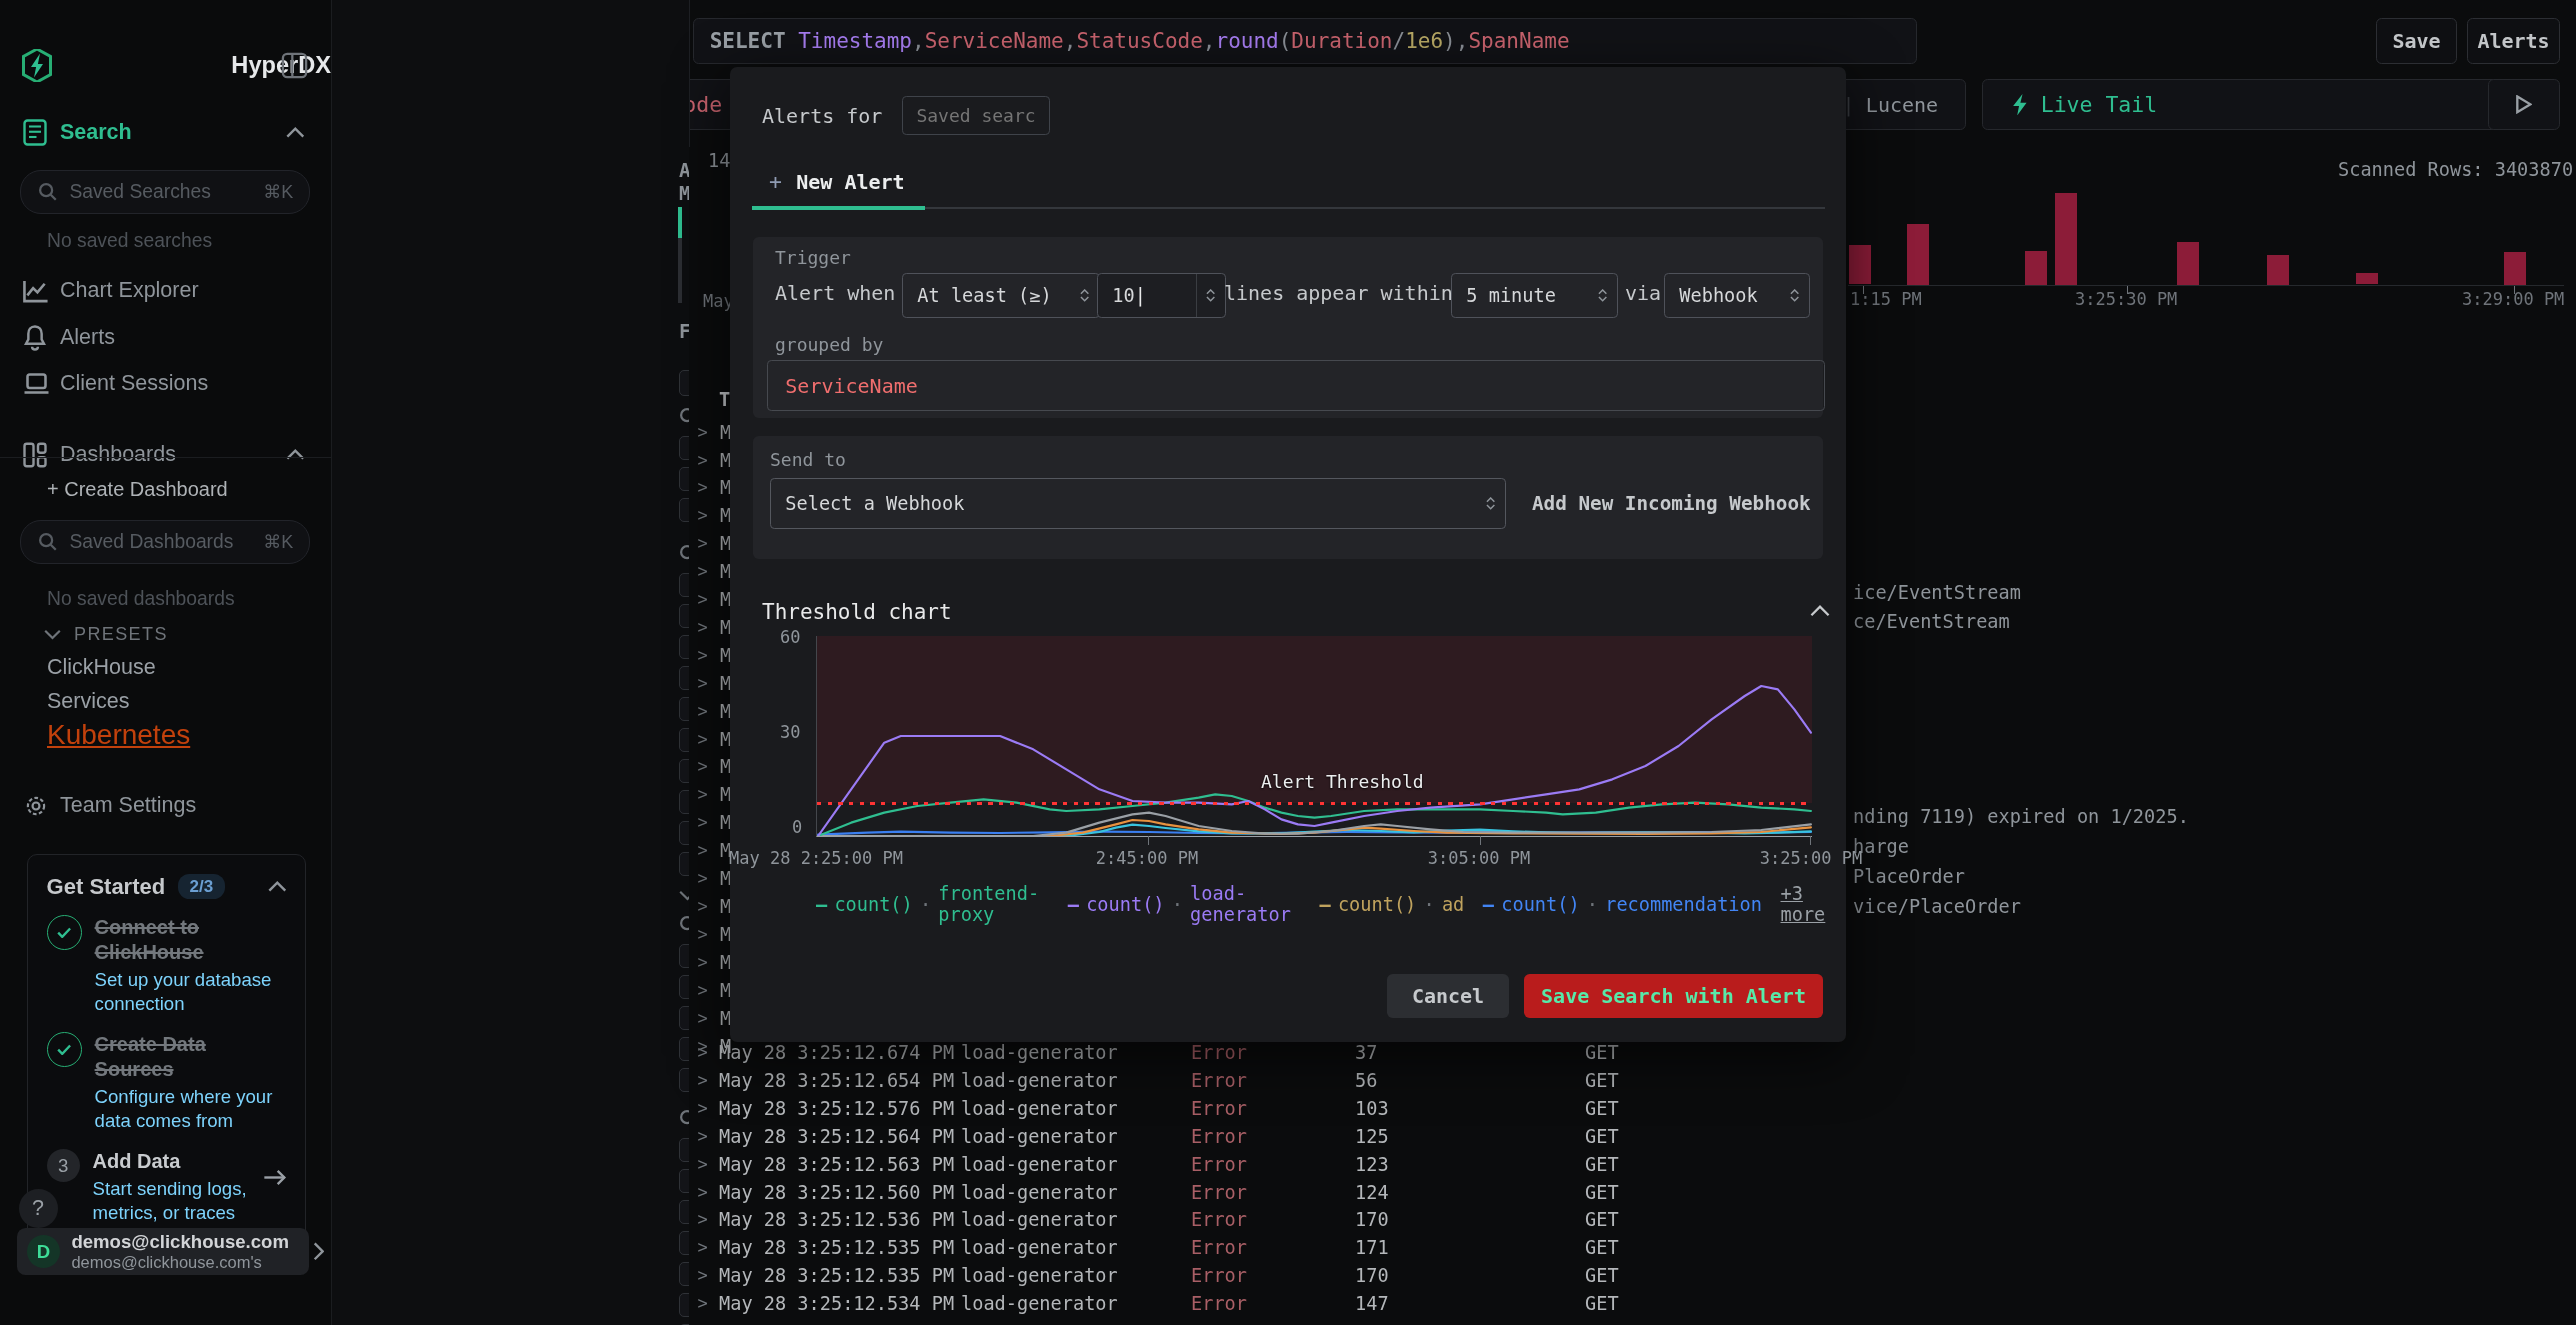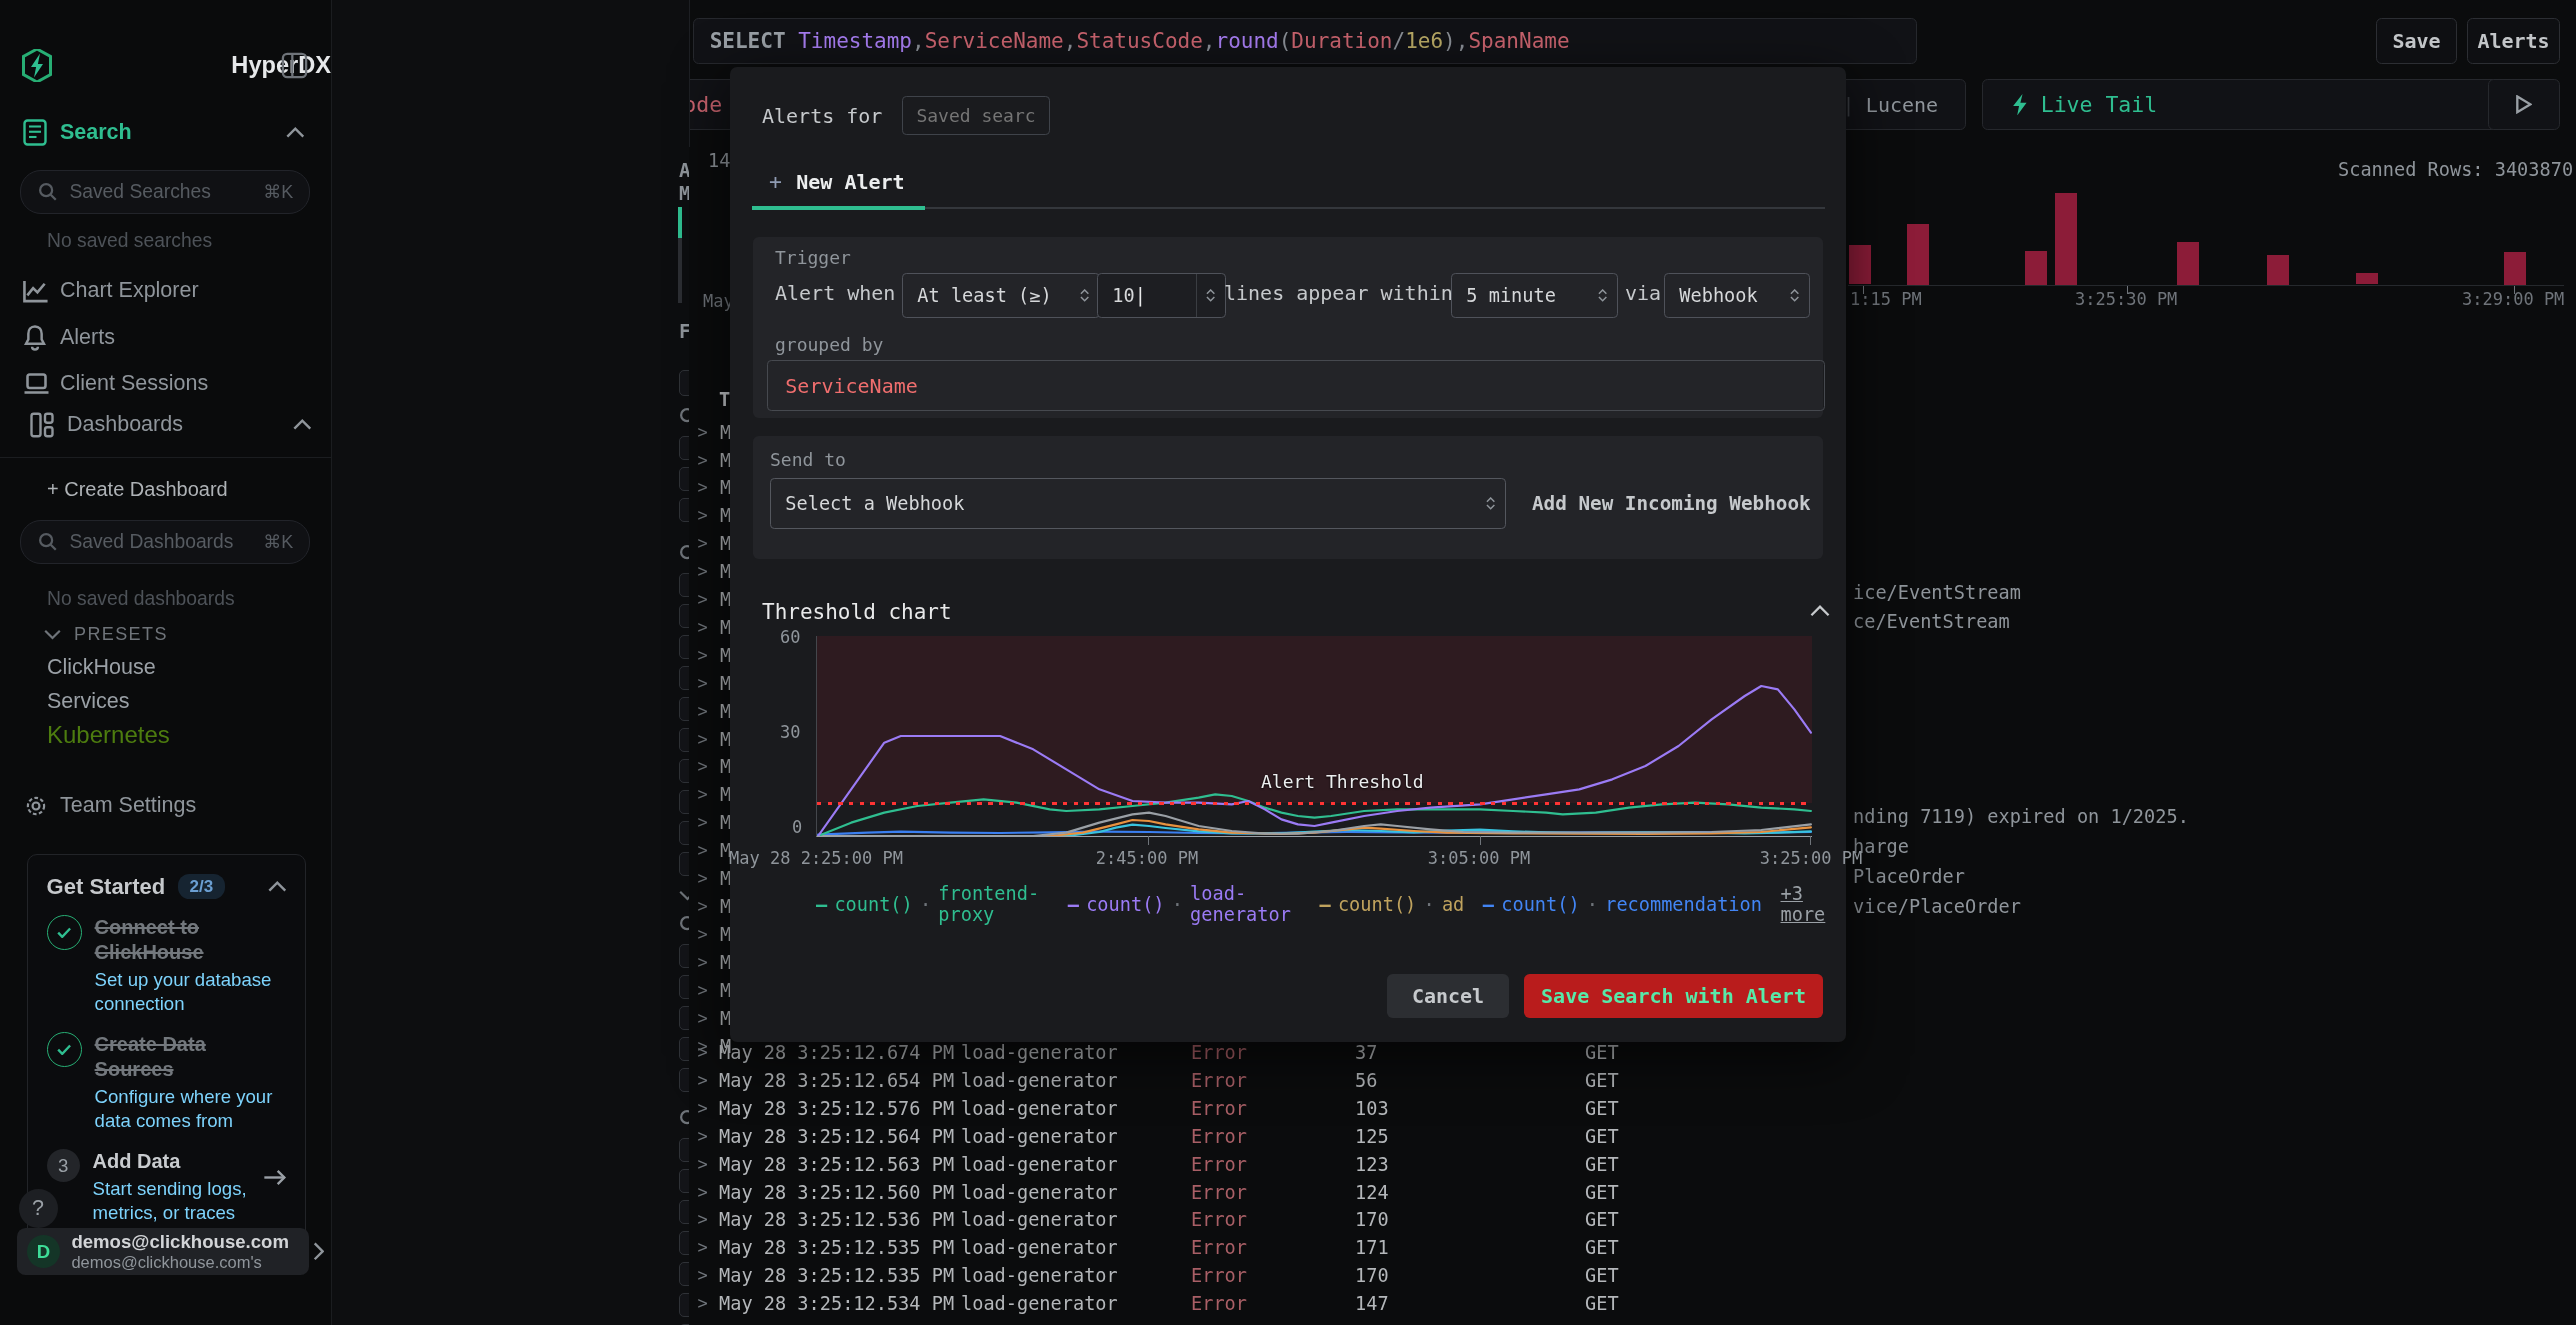--- a/index.html
+++ b/index.html
@@ -181,21 +181,21 @@
   </div>
   <div class="side-row" style="top:367px;">
     <span class="side-ic">
         <svg width="27" height="23" viewBox="0 0 18 14">
           <rect x="3" y="1" width="12" height="9" rx="1.5" fill="none" stroke="#8f959b" stroke-width="1.7"></rect>
           <line x1="1" y1="13" x2="17" y2="13" stroke="#8f959b" stroke-width="1.7"></line>
         </svg>
       </span>
     <span>Client Sessions</span>
   </div>
-  <div class="side-row" style="top:408px;margin-left:7px;">
+  <div class="side-row" style="top:438px;">
     <span class="side-ic">
         <svg width="24" height="26" viewBox="0 0 16 17">
           <rect x="1" y="1" width="6" height="15" rx="1.5" fill="none" stroke="#8f959b" stroke-width="1.6"></rect>
           <rect x="10" y="1" width="5" height="6" rx="1.5" fill="none" stroke="#8f959b" stroke-width="1.6"></rect>
           <rect x="10" y="10" width="5" height="6" rx="1.5" fill="none" stroke="#8f959b" stroke-width="1.6"></rect>
         </svg>
       </span>
     <span>Dashboards</span>
     <svg class="abs" style="left:286px;" width="18.6" height="11.4" viewBox="0 0 14 8">
         <path d="M1 7 L7 1 L13 7" fill="none" stroke="#8f959b" stroke-width="1.8"></path>
@@ -221,21 +221,21 @@
         <path d="M1 1 L7 7 L13 1" fill="none" stroke="#6f747a" stroke-width="1.8"></path>
       </svg>
     <span style="font-size:18px;letter-spacing:1.4px;">PRESETS</span>
   </div>
   <div class="abs" style="left:47px;top:650px;">
 
       <div style="height:34px;display:flex;align-items:center;font-size:21.5px;color:#9aa0a6;cursor:pointer;">ClickHouse</div>
 
       <div style="height:34px;display:flex;align-items:center;font-size:21.5px;color:#9aa0a6;cursor:pointer;">Services</div>
 
-      <div style="height:34px;display:flex;align-items:center;font-size:24px;color:#4d7c0f;cursor:pointer;">Kubernetes</div>
+      <div style="height:34px;display:flex;align-items:center;font-size:28px;color:#c2410c;cursor:pointer;text-decoration:underline;">Kubernetes</div>
 
   </div>
 
   <div class="side-row" style="top:789px;">
     <span class="side-ic">
         <svg width="26" height="26" viewBox="0 0 24 24">
           <circle cx="12" cy="12" r="7.5" fill="none" stroke="#8f959b" stroke-width="2" stroke-dasharray="3.4 2.2"></circle>
           <circle cx="12" cy="12" r="3.2" fill="none" stroke="#8f959b" stroke-width="2"></circle>
         </svg>
       </span>

